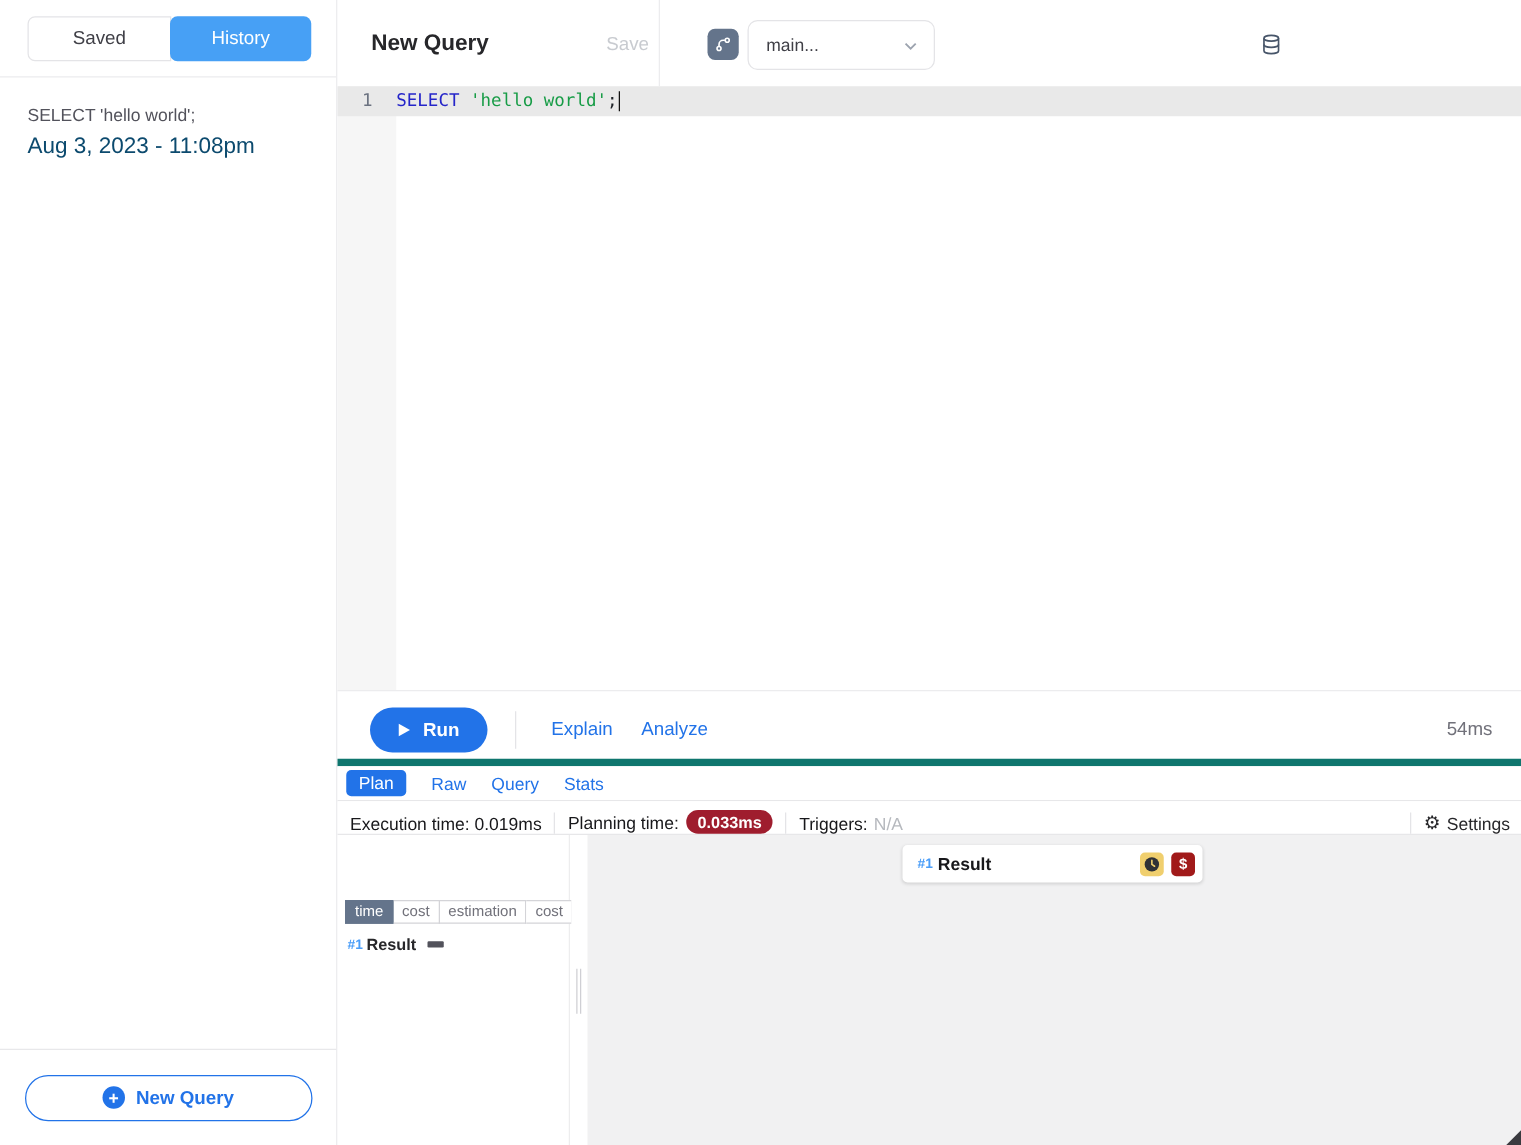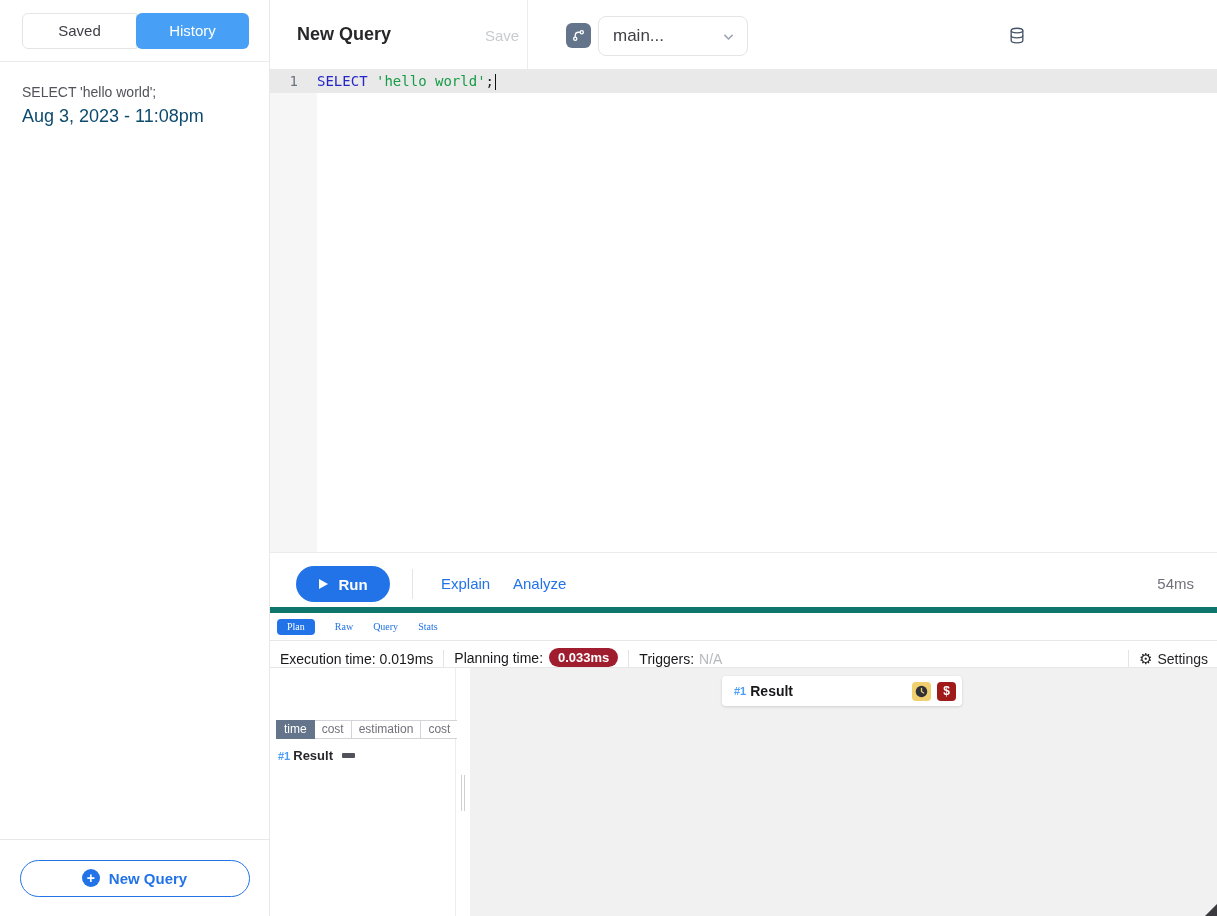--- a/index.html
+++ b/index.html
@@ -21,21 +21,21 @@
   .new-query-btn { width:230px; height:37px; border:1.5px solid #2273e8; border-radius:19px; background:#fff; color:#2273e8; font-size:15px; font-weight:bold; display:flex; align-items:center; justify-content:center; gap:9px; cursor:pointer; }
   .plus-circle { width:18px; height:18px; border-radius:50%; background:#2273e8; color:#fff; font-size:14px; font-weight:bold; display:flex; align-items:center; justify-content:center; line-height:1; }
 
   
   .main { position:absolute; left:270px; top:0; width:947px; height:916px; }
   .main-header { position:absolute; left:0; top:0; width:100%; height:69px; background:#fff; }
   .page-title { position:absolute; left:27px; top:24px; font-size:18px; font-weight:bold; color:#27272a; }
   .save-link { position:absolute; left:215px; top:27px; font-size:15px; color:#c8cbd0; cursor:pointer; }
   .header-divider { position:absolute; left:257px; top:0; width:1px; height:69px; background:#ececee; }
   .branch-btn { position:absolute; left:296px; top:23px; width:25px; height:25px; border-radius:6px; background:#64748b; display:flex; align-items:center; justify-content:center; cursor:pointer; }
-  .dropdown { position:absolute; top:16px; height:40px; background:#fff; border:1px solid #e4e4e7; border-radius:8px; display:flex; align-items:center; padding:0 12px 0 14px; font-size:17px; color:#3f3f46; cursor:pointer; }
+  .dropdown { position:absolute; top:16px; height:40px; background:#fff; border:1px solid #e4e4e7; border-radius:8px; display:flex; align-items:center; padding:0 12px 0 14px; font-size:14px; color:#3f3f46; cursor:pointer; }
   .dd-branch { left:328px; width:150px; }
   .dd-endpoint { left:496px; width:224px; }
   .dd-database { left:765px; width:155px; }
   .dd-label { font-weight:500; white-space:nowrap; }
   .chevron { margin-left:auto; flex:0 0 auto; }
   .green-dot { width:8px; height:8px; border-radius:50%; background:#12b981; margin:0 8px; flex:0 0 auto; }
   .dd-extra { color:#9ca3af; margin-left:9px; }
   .db-icon { position:absolute; left:737px; top:26px; }
 
   
@@ -52,21 +52,21 @@
   .run-bar { position:absolute; left:0; top:552px; width:100%; height:61px; background:#fff; border-top:1px solid #ececee; border-bottom:6px solid #0f766e; }
   .run-btn { position:absolute; left:26px; top:13px; width:94px; height:36px; border-radius:18px; background:#2273e8; border:none; color:#fff; font-size:15px; font-weight:bold; display:flex; align-items:center; justify-content:center; gap:9px; cursor:pointer; }
   .run-divider { position:absolute; left:142px; top:16px; width:1px; height:30px; background:#e4e4e7; }
   .tool-link { position:absolute; top:22px; font-size:15px; font-weight:500; color:#2273e8; cursor:pointer; }
   .link-explain { left:171px; }
   .link-analyze { left:243px; }
   .duration { position:absolute; right:23px; top:22px; font-size:15px; color:#71717a; }
 
   
   .result-tabs { position:absolute; left:0; top:613px; width:100%; height:28px; background:#fff; border-bottom:1px solid #e7e7e9; display:flex; align-items:center; padding-left:7px; gap:20px; }
-  .rtab { font-size:10px; color:#2273e8; cursor:pointer;font-family:Liberation Serif, serif; }
+  .rtab { font-size:14px; color:#2273e8; cursor:pointer; }
   .rtab-active { background:#2273e8; color:#fff; border-radius:4px; padding:2px 10px 3px 10px; }
 
   
   .stats-bar { position:absolute; left:0; top:641px; width:100%; height:27px; background:#fff; border-bottom:1px solid #e7e7e9; display:flex; align-items:flex-end; font-size:14px; color:#18181b; }
   .stat-group { display:flex; align-items:center; white-space:pre; }
   .g-exec { margin-left:10px; }
   .stat-sep { width:1px; height:17px; background:#e4e4e7; margin:0 10px; }
   .time-badge { background:#9f1d2e; color:#fff; font-size:13px; font-weight:bold; border-radius:10px; padding:2px 9px; margin-left:6px; }
   .na-value { color:#b6b9be; margin-left:5px; }
   .settings { margin-left:auto; display:flex; align-items:center; }

